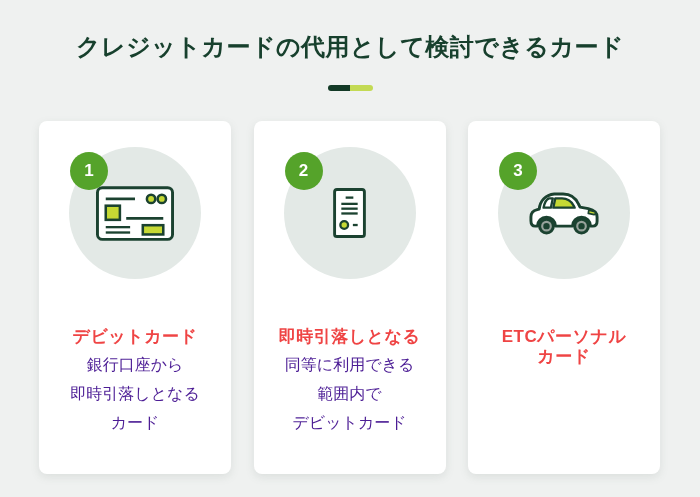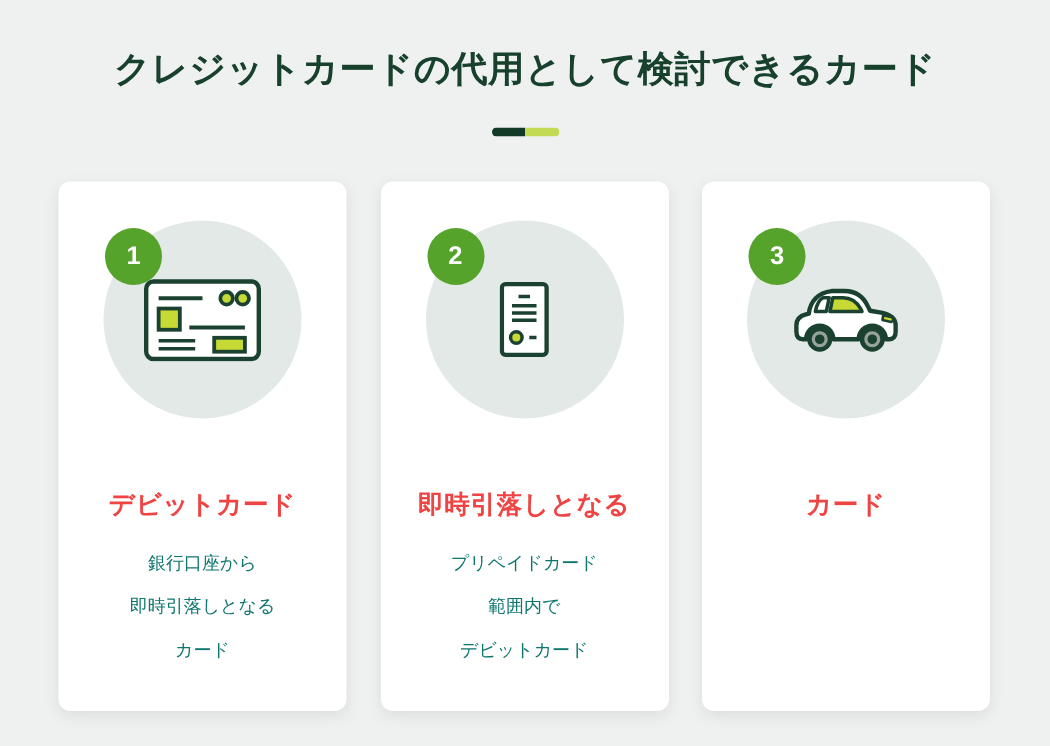--- a/index.html
+++ b/index.html
@@ -66,24 +66,24 @@
   }
   .card-title {
     margin-top: 48px;
     font-size: 17px;
     font-weight: 700;
     line-height: 20px;
     letter-spacing: 0.5px;
     color: #ef4444;
   }
   .card-desc {
-    margin-top: 14px;
-    font-size: 12px;
+    margin-top: 3px;
+    font-size: 16px;
     line-height: 29px;
-    color: #0f766e;
+    color: #4c1d95;
   }
 </style>
 </head>
 <body>
 
 <div class="page">
 
   <div class="main-title">クレジットカードの代用として検討できるカード</div>
 
   <div class="divider">
@@ -128,41 +128,42 @@
           <line x1="8.5" y1="21.5" x2="25.5" y2="21.5" stroke="#1b4230" stroke-width="2.4"></line>
           <line x1="8.5" y1="26.5" x2="25.5" y2="26.5" stroke="#1b4230" stroke-width="2.4"></line>
           <circle cx="11.5" cy="38.5" r="4" fill="#c6d934" stroke="#1b4230" stroke-width="2.4"></circle>
           <line x1="20.5" y1="38.5" x2="25.5" y2="38.5" stroke="#1b4230" stroke-width="2.4"></line>
         </svg>
       </div>
       <div class="card-title">
         <div>即時引落しとなる</div>
       </div>
       <div class="card-desc">
-        <div>プリペイドカード</div>
+        <div>同等に利用できる</div>
         <div>範囲内で</div>
         <div>デビットカード</div>
       </div>
     </div>
 
     <div class="card">
       <div class="num-badge">3</div>
       <div class="icon-circle">
         <svg width="72" height="47" viewBox="0 0 74 48">
           <path d="M 9.5 37 L 7.5 37 C 4.5 37 3 35 3 31.5 L 3 27.5 C 3 23.5 5.5 21 9.5 20 L 11.5 19.5 C 12.5 11 18 5 27 4 L 36 4 C 44 4 49 8 52 14.5 L 53.5 17.5 L 62 19 C 68.5 20.5 71 23 71 27.5 L 71 32 C 71 35 69.5 37 66.5 37 L 64.3 37 A 9.3 9.3 0 0 0 45.7 37 L 28.3 37 A 9.3 9.3 0 0 0 9.7 37 Z" fill="#ffffff" stroke="#1b4230" stroke-width="3" stroke-linejoin="round"></path>
           <path d="M 21.5 8.5 L 25.5 8.5 L 23.5 18 L 16 18 C 17 13 19 9.5 21.5 8.5 Z" fill="#ffffff" stroke="#1b4230" stroke-width="2.4" stroke-linejoin="round"></path>
           <path d="M 28 8.5 L 35 8.5 C 41 8.5 44.5 11.5 47 16 L 48 18 L 26 18 Z" fill="#c6d934" stroke="#1b4230" stroke-width="2.4" stroke-linejoin="round"></path>
           <path d="M 62.5 20.5 L 68.5 22 A 1.8 1.8 0 0 1 68 25.2 L 62 23.8 Z" fill="#c6d934" stroke="#1b4230" stroke-width="1.8" stroke-linejoin="round"></path>
           <circle cx="19" cy="37" r="8.6" fill="#1b4230"></circle>
           <circle cx="19" cy="37" r="4.4" fill="none" stroke="#97a29b" stroke-width="2.2"></circle>
           <circle cx="55" cy="37" r="8.6" fill="#1b4230"></circle>
           <circle cx="55" cy="37" r="4.4" fill="none" stroke="#97a29b" stroke-width="2.2"></circle>
         </svg>
       </div>
       <div class="card-title">
+        <div>ETCパーソナル</div>
         <div>カード</div>
       </div>
       <div class="card-desc">
       </div>
     </div>
 
   </div>
 </div>
 
 </body></html>

